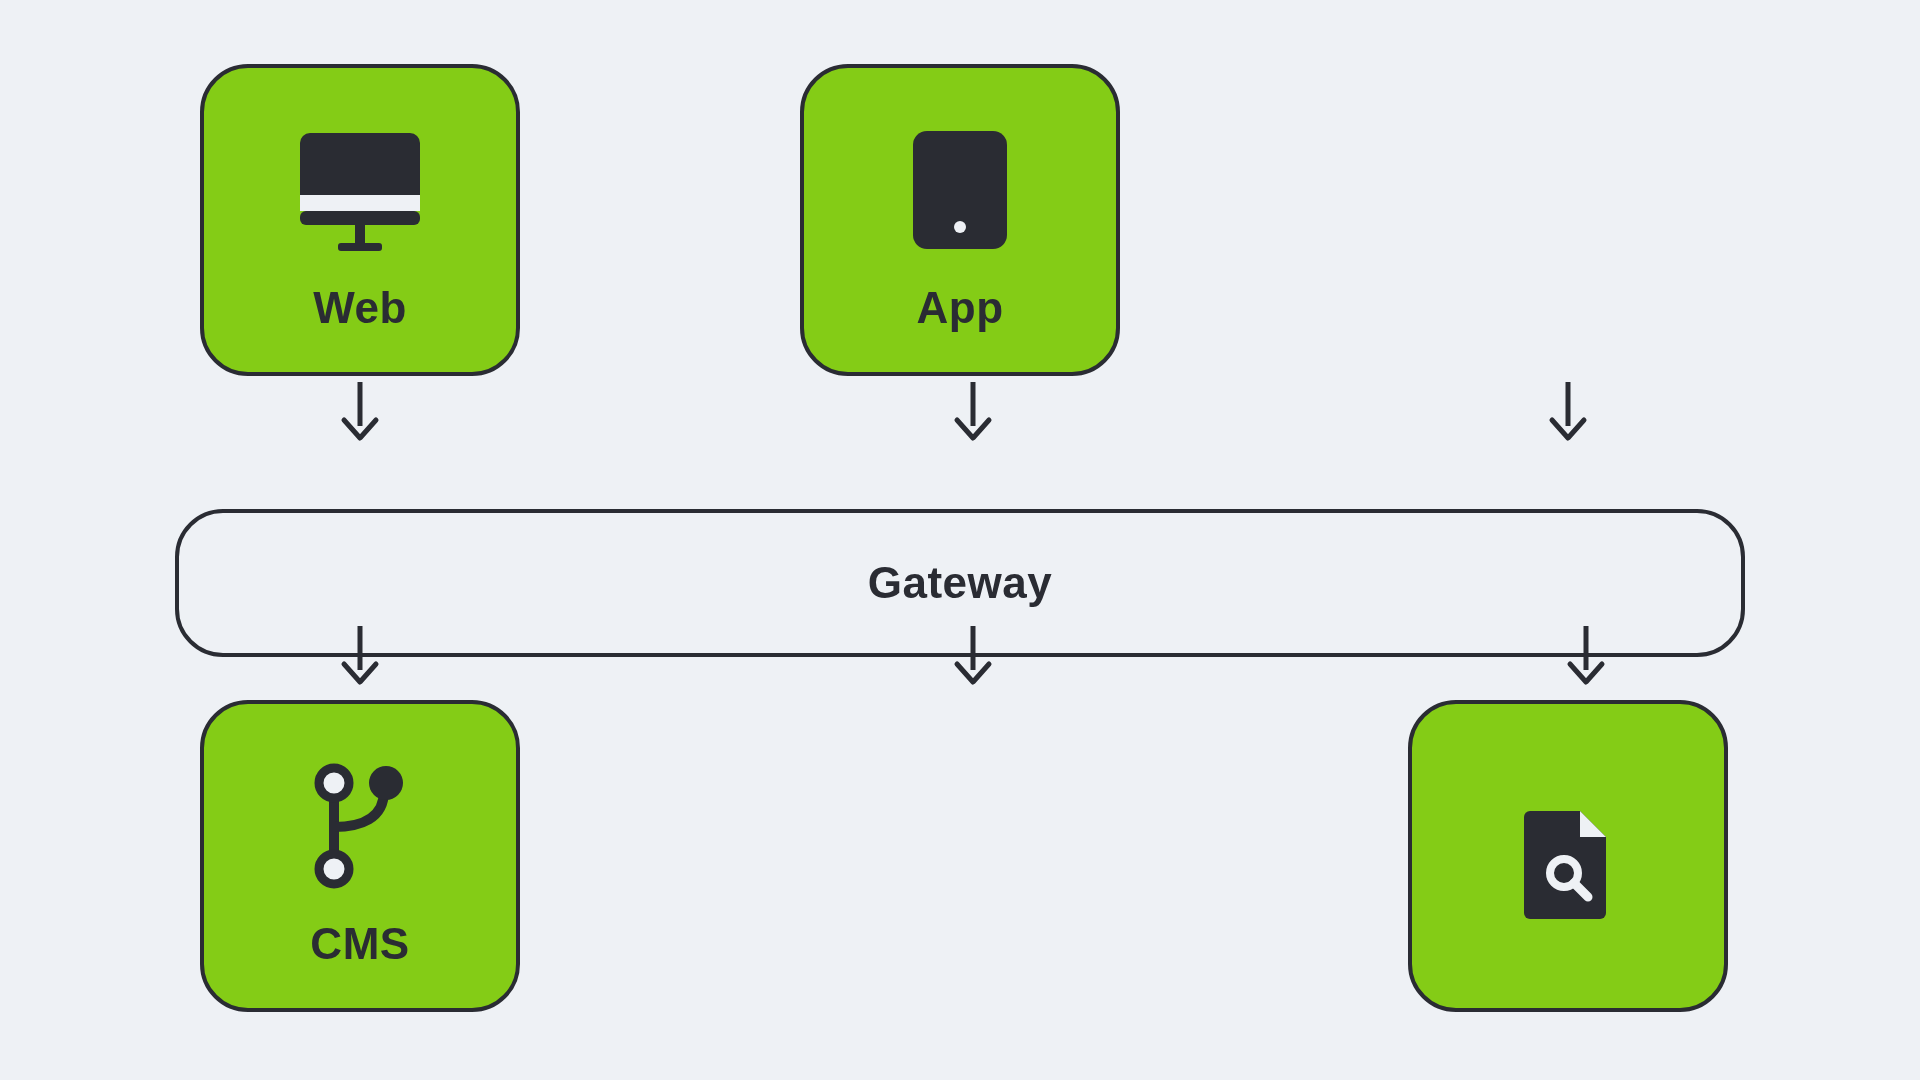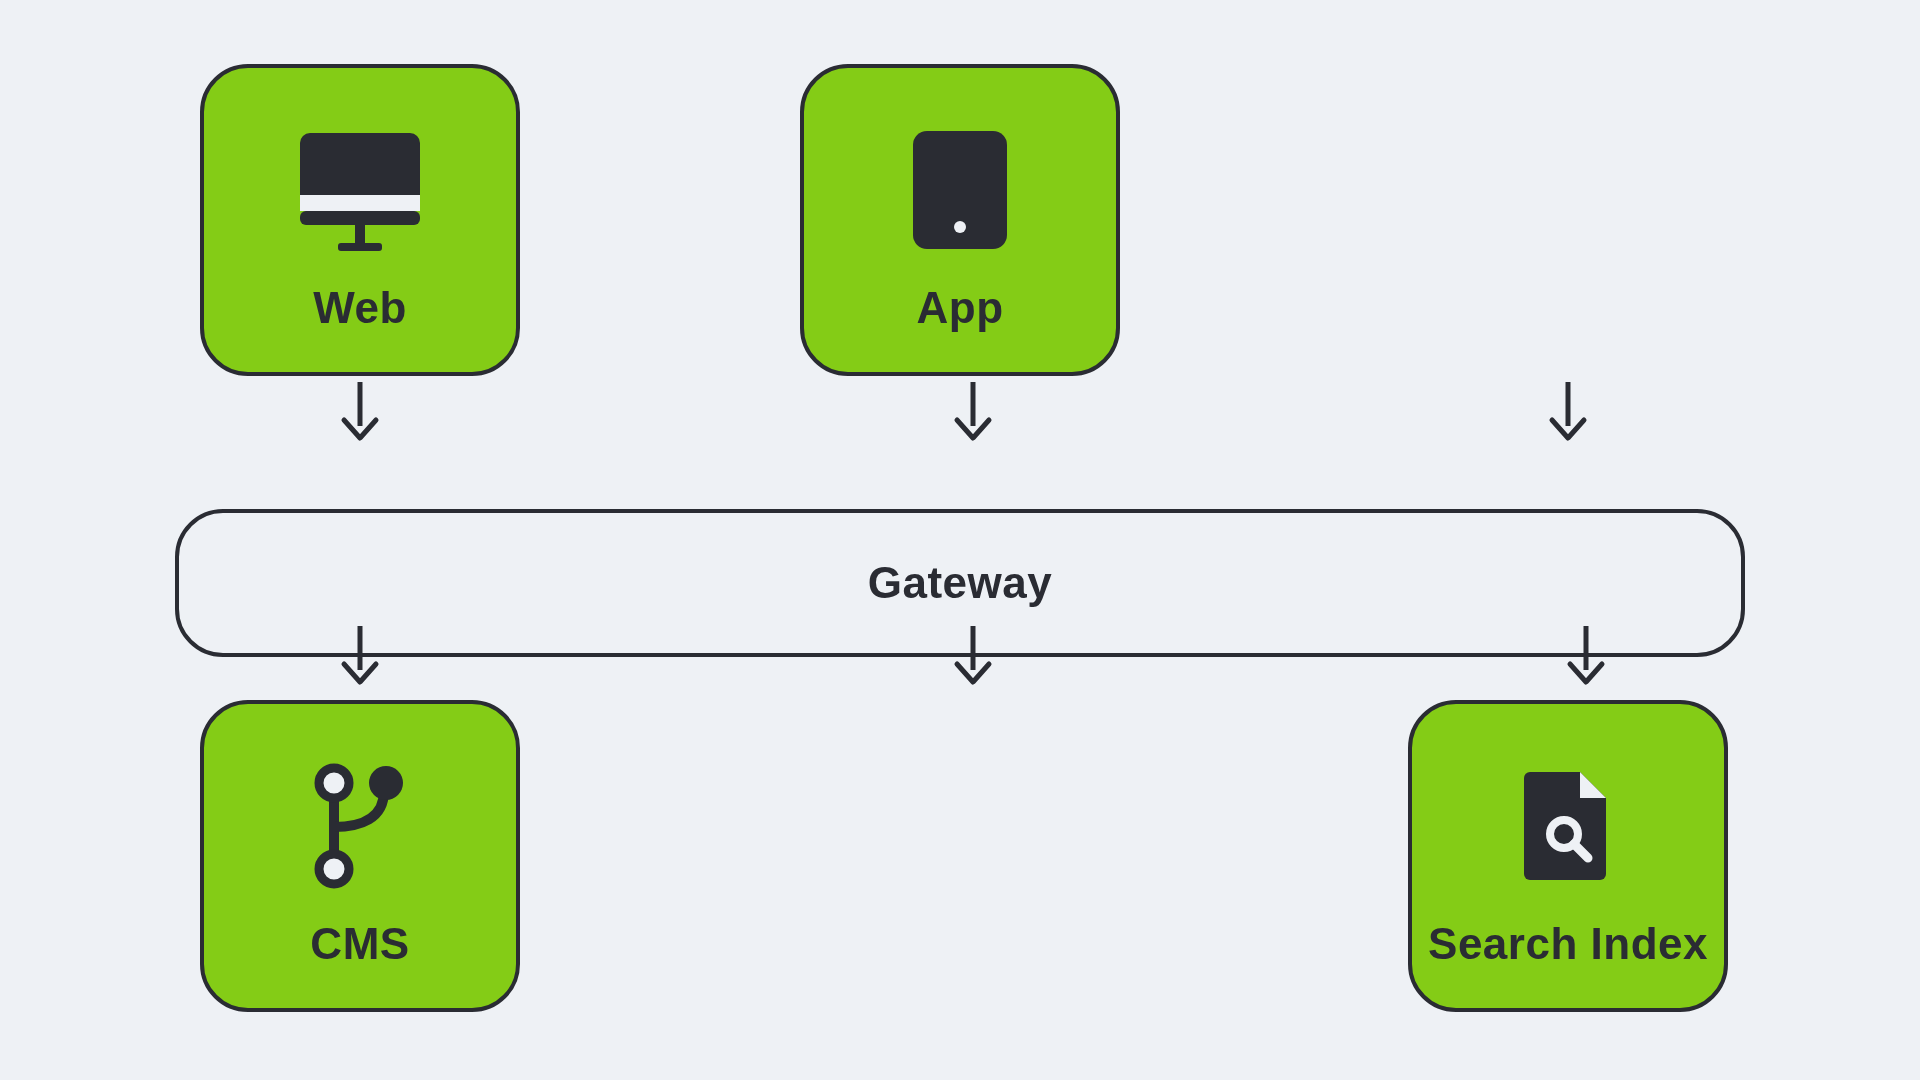--- a/index.html
+++ b/index.html
@@ -152,16 +152,15 @@
 
   <div class="node node-sq" style="left:1408px; top:700px">
     <span class="icon-slot">
       <svg width="100" height="120" viewBox="0 0 100 120">
         <path d="M12 6 h50 l26 26 v76 a6 6 0 0 1 -6 6 H12 a6 6 0 0 1 -6 -6 V12 a6 6 0 0 1 6 -6 Z" fill="#2a2c33"></path>
         <path d="M62 6 v26 h26 Z" fill="#eef1f5"></path>
         <circle cx="46" cy="68" r="14" fill="none" stroke="#eef1f5" stroke-width="8"></circle>
         <line x1="56" y1="78" x2="70" y2="92" stroke="#eef1f5" stroke-width="9" stroke-linecap="round"></line>
       </svg>
     </span>
-    <div class="node-label">Search Index</div>
   </div>
 
 </div>
 
 </body></html>

